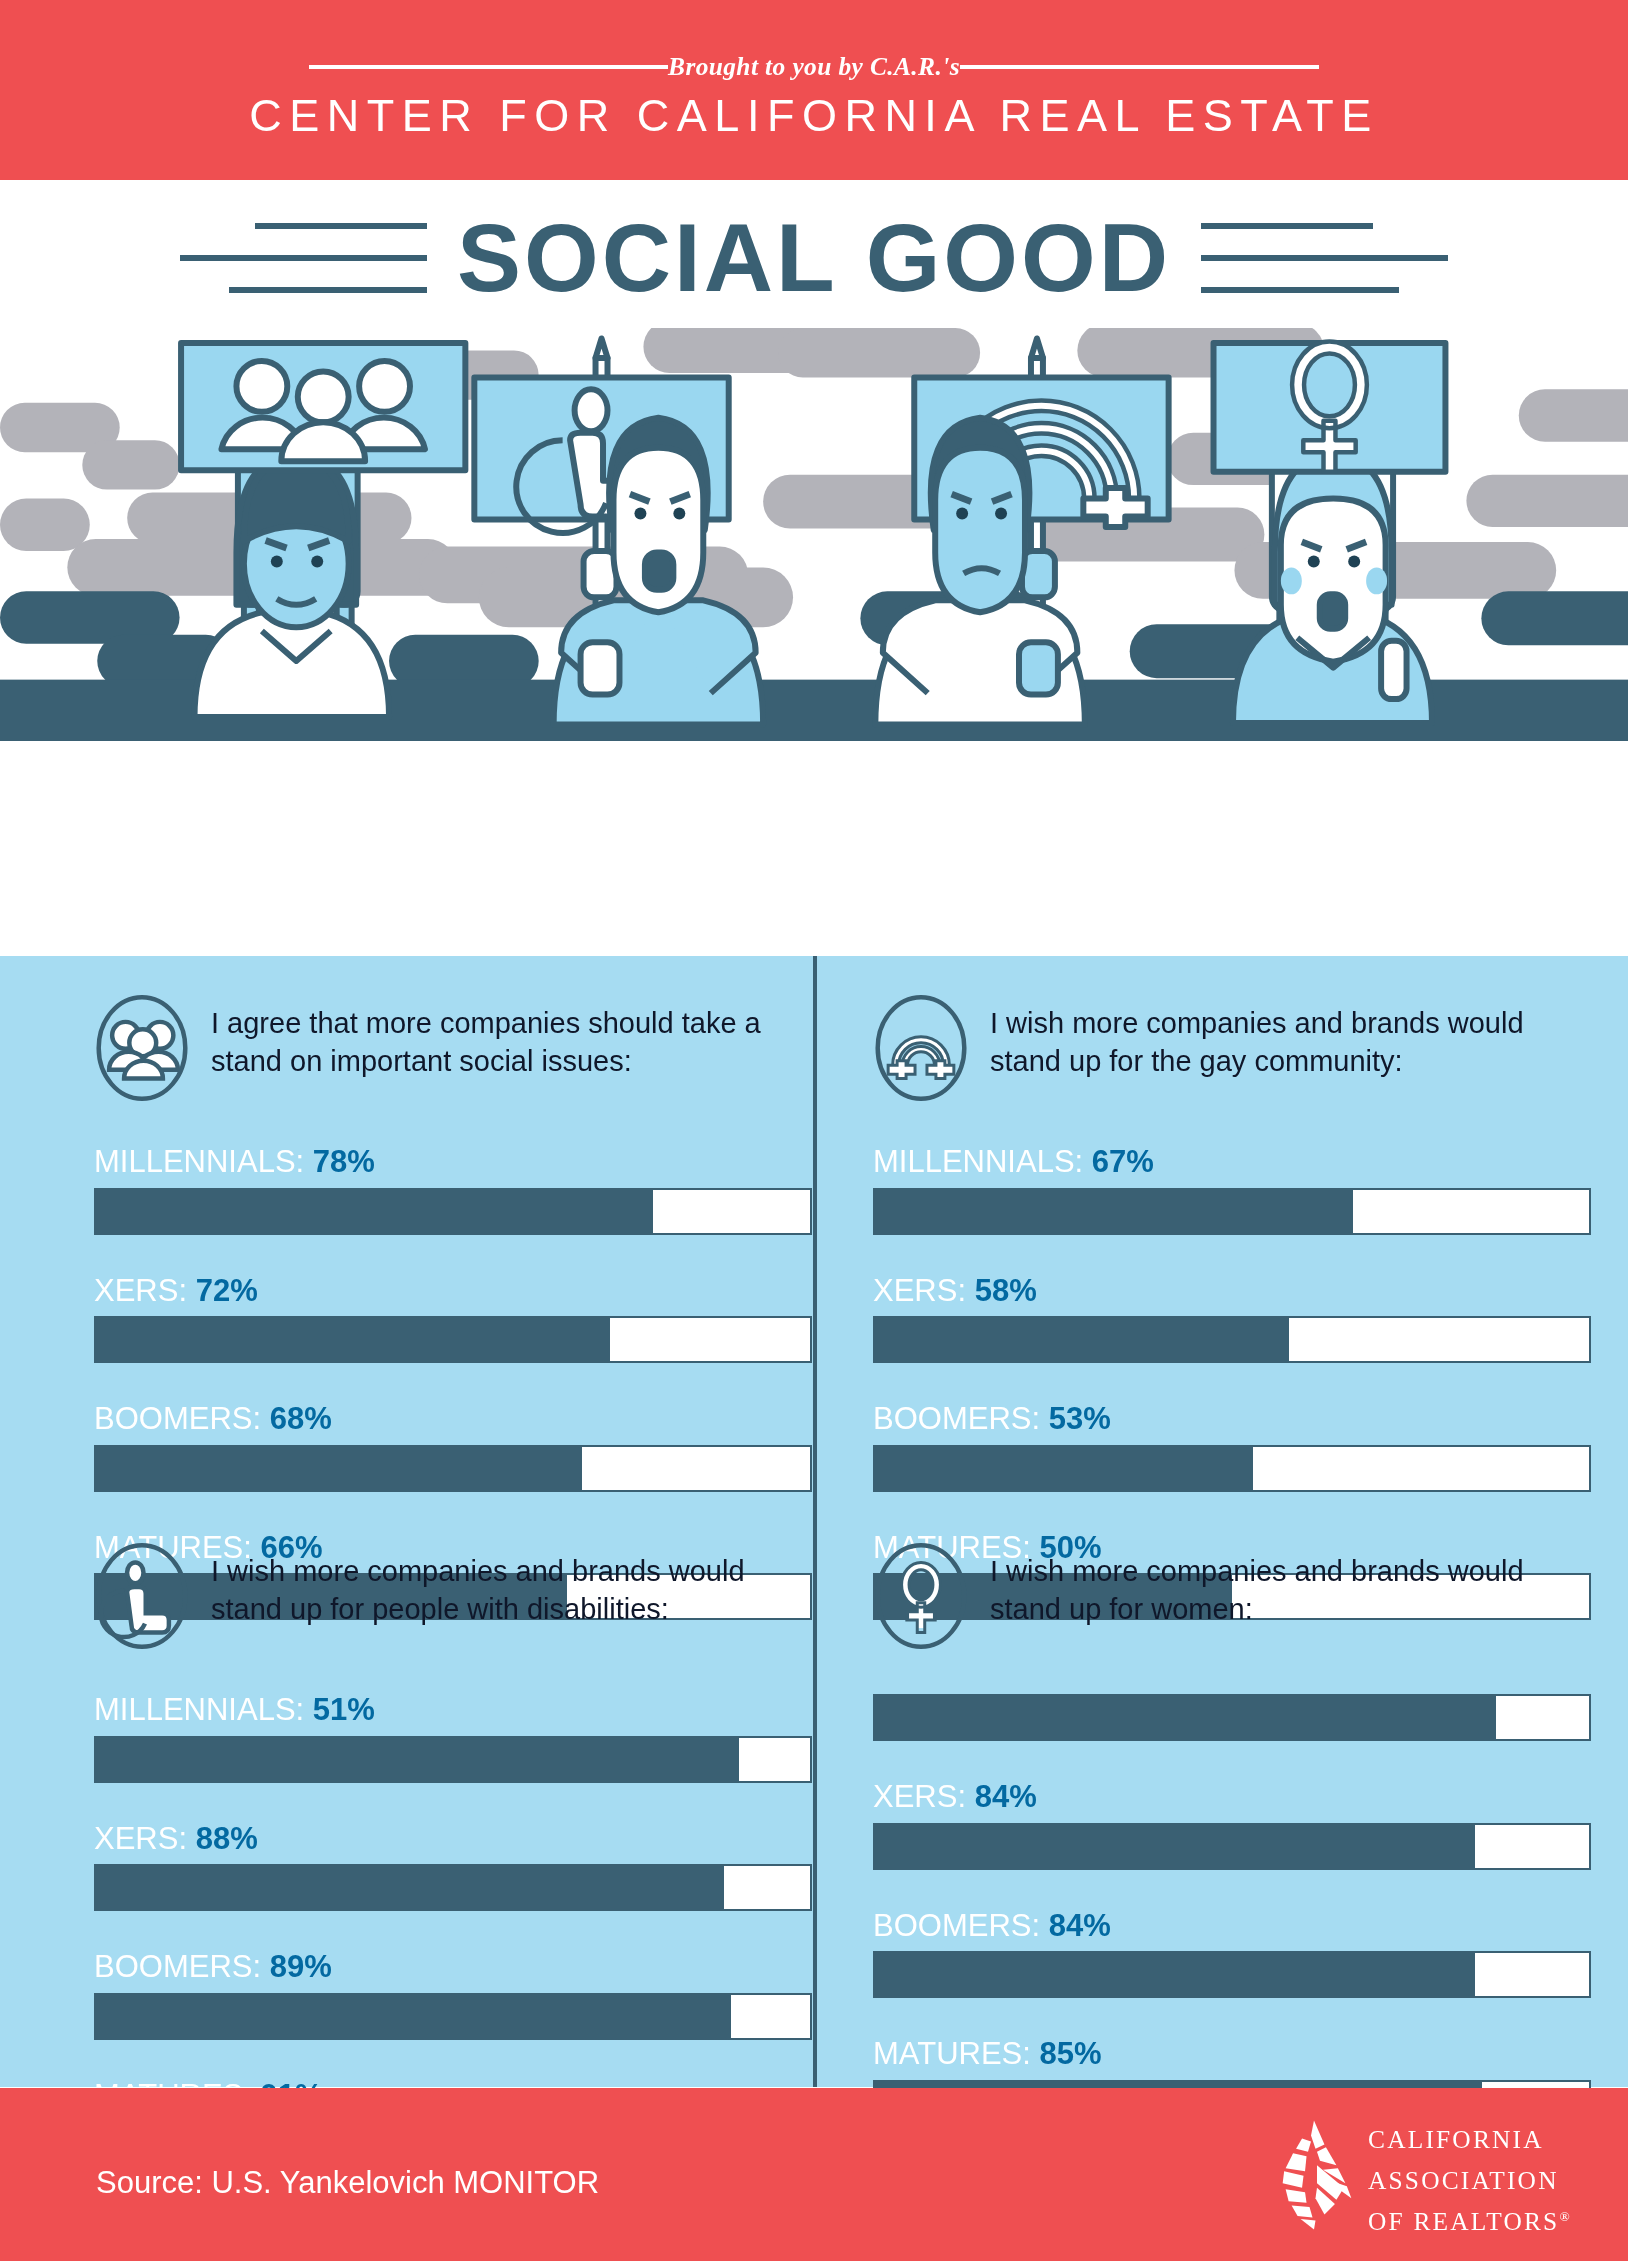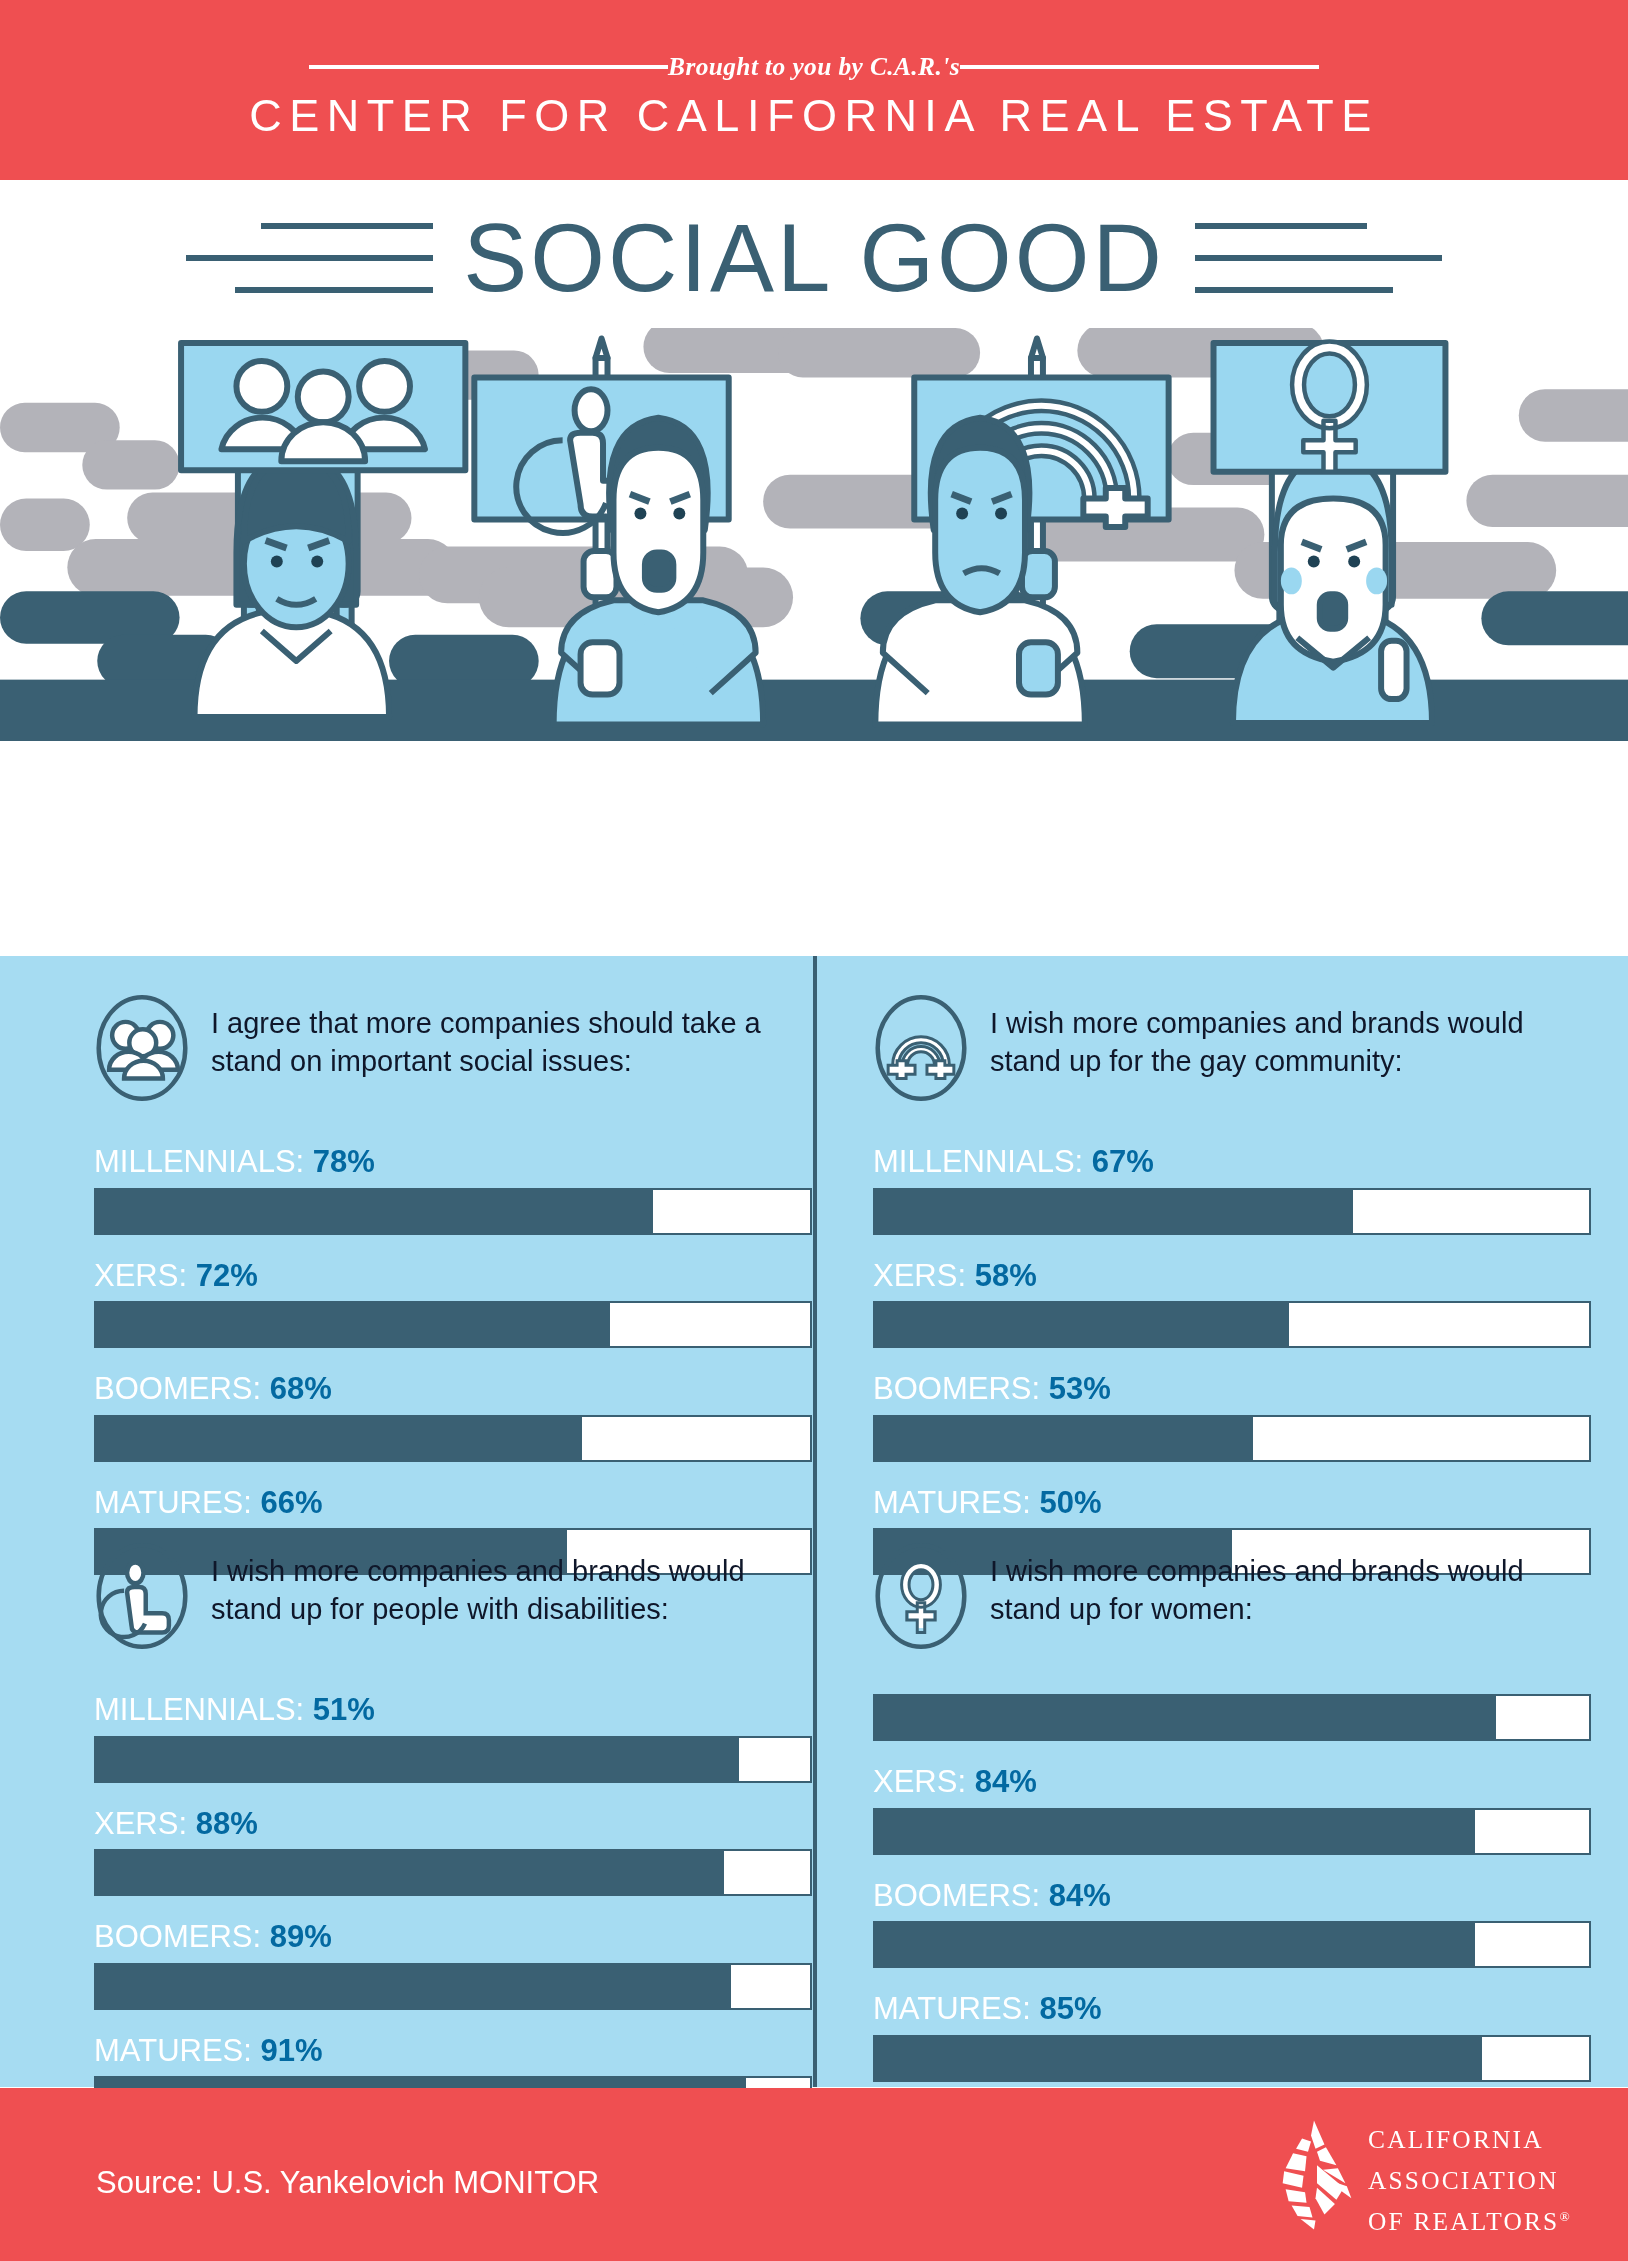--- a/index.html
+++ b/index.html
@@ -17,21 +17,21 @@
   
   .headline-wrap{position:absolute;left:0;top:187px;width:1628px;height:142px;display:flex;align-items:center;justify-content:center;gap:30px;}
   .deco{display:flex;flex-direction:column;gap:25.4px;width:247px;}
   .deco i{display:block;height:6.7px;background:#3a6073;}
   .deco.left i:nth-child(1){width:172px;margin-left:75px;}
   .deco.left i:nth-child(2){width:247px;margin-left:0;}
   .deco.left i:nth-child(3){width:198px;margin-left:49px;}
   .deco.right i:nth-child(1){width:172px;margin-right:75px;}
   .deco.right i:nth-child(2){width:247px;}
   .deco.right i:nth-child(3){width:198px;margin-right:49px;}
-  .headline{color:#3a6073;font-size:96px;letter-spacing:3px;font-weight:400;line-height:1;white-space:nowrap;}
+  .headline{color:#3a6073;font-size:96px;letter-spacing:3px;font-weight:700;line-height:1;white-space:nowrap;}
 
   
   .illus{position:absolute;left:0;top:328px;width:1628px;height:413px;background:#ffffff;overflow:hidden;}
   .illus svg{display:block;}
 
   
   .intro{position:absolute;left:0;top:739px;width:1628px;height:217px;background:#3a6073;
       display:flex;align-items:center;justify-content:center;}
   .intro p{margin:0;width:1377px;text-align:center;color:#fff;font-size:30px;line-height:1.42;font-weight:400;}
 
@@ -48,21 +48,21 @@
   .panel-head{display:flex;align-items:flex-start;gap:21px;height:112px;}
   .icon-ring{flex:0 0 auto;width:96px;height:112px;}
   .panel-q{color:#0f172a;font-size:29px;line-height:1.32;font-weight:400;padding-top:12px;}
 
   .row{margin-top:0;}
   .row-label{font-size:31px;line-height:1;margin:0 0 10.5px 0;color:#ffffff;white-space:nowrap;}
   .row-label b{color:#0369a1;font-weight:700;}
   .bar{position:relative;height:47px;background:#ffffff;border:2.2px solid #3a6073;box-sizing:border-box;}
   .bar span{position:absolute;left:0;top:0;bottom:0;background:#3a6073;display:block;}
   .r1{margin-top:42px;}
-  .r2,.r3,.r4{margin-top:25px;}
+  .r2,.r3,.r4{margin-top:40px;}
 
   
   .footer{position:absolute;left:0;top:2088px;width:1628px;height:174px;background:#ef4f51;}
   .source{position:absolute;left:96px;top:77px;color:#ffffff;font-size:31px;white-space:nowrap;}
   .logo{position:absolute;left:1272px;top:31px;display:flex;gap:12px;}
   .logo-mark{width:84px;height:112px;}
   .logo-text{color:#ffffff;font-family:"Liberation Serif", serif;font-size:25.4px;letter-spacing:2.2px;line-height:1.62;}
   .logo-text div{white-space:nowrap;}
   .reg{font-size:13.5px;vertical-align:super;}
 </style>

